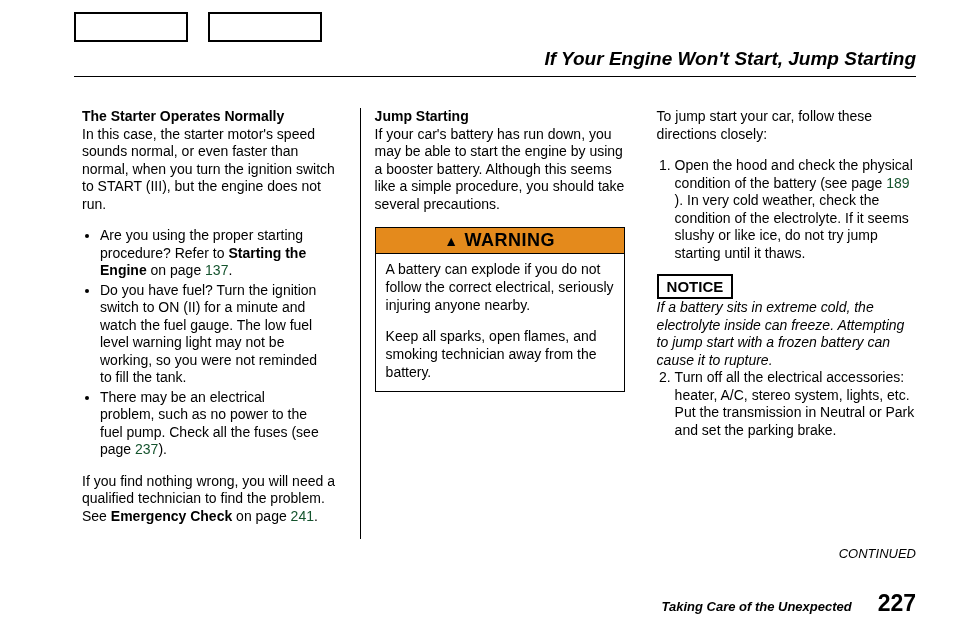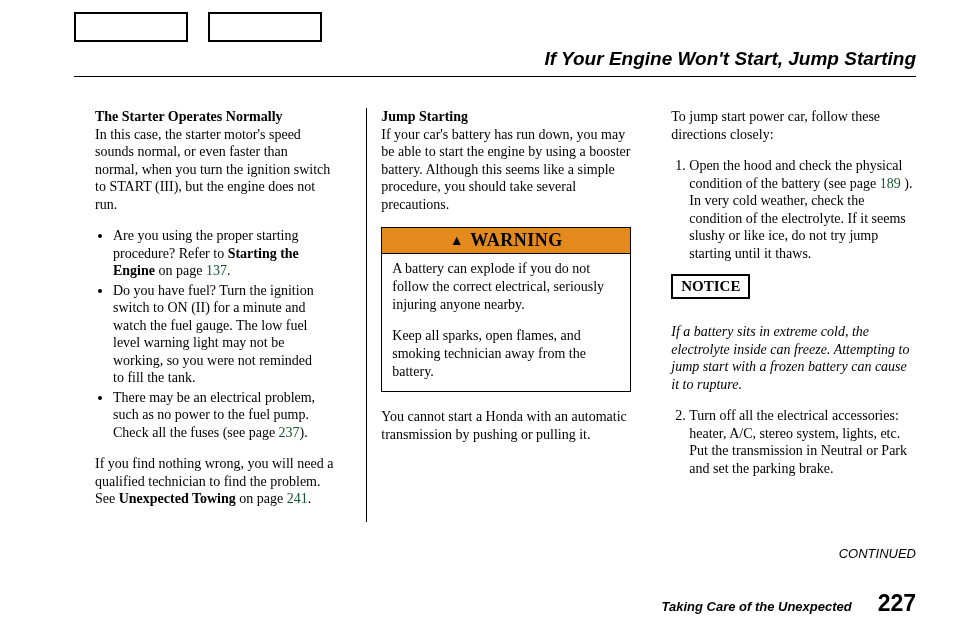--- a/index.html
+++ b/index.html
@@ -37,25 +37,24 @@
   .hr {
     position: absolute;
     top: 76px;
     left: 74px;
     right: 38px;
     border-top: 1px solid #000;
   }
   .columns {
     position: absolute;
     top: 108px;
-    left: 95px;
+    left: 82px;
     right: 38px;
     display: flex;
-    gap: 12px;
-    font-family: Liberation Serif, serif;
+    gap: 4px;
   }
   .col {
     width: 268px;
     padding-right: 20px;
     box-sizing: border-box;
   }
   .col1 { width: 282px; }
   .col2 { width: 282px; border-left: 1px solid #000; padding-left: 14px; padding-right: 14px; }
   .col3 { width: 282px; padding-left: 14px; padding-right: 0; }
   .heading { font-weight: bold; }
@@ -84,27 +83,26 @@
   }
   .warning-body {
     padding: 6px 10px 10px 10px;
     line-height: 1.3;
   }
   .notice-box {
     border: 2px solid #000;
     display: inline-block;
     padding: 2px 8px;
     font-weight: bold;
-    margin-bottom: 24px;
+    margin-bottom: 0;
     font-size: 15px;
   }
   .notice-text {
     font-style: italic;
     line-height: 1.25;
-    margin-bottom: 14px;
   }
   ol { margin: 0; padding-left: 18px; }
   ol li { margin-bottom: 12px; }
   .continued {
     position: absolute;
     right: 38px;
     top: 546px;
     font-style: italic;
     font-size: 13px;
   }
@@ -143,44 +141,43 @@
     <ul>
       <li>
         <span>Are you using the proper starting procedure? Refer to </span><span class="heading">Starting the Engine</span><span> on page </span><span class="link">137</span><span>.</span>
       </li>
       <li>Do you have fuel? Turn the ignition switch to ON (II) for a minute and watch the fuel gauge. The low fuel level warning light may not be working, so you were not reminded to fill the tank.</li>
       <li>
         <span>There may be an electrical problem, such as no power to the fuel pump. Check all the fuses (see page </span><span class="link">237</span><span>).</span>
       </li>
     </ul>
     <p class="para">
-      <span>If you find nothing wrong, you will need a qualified technician to find the problem. See </span><span class="heading">Unexpected Towing</span><span> on page </span><span class="link">241</span><span>.</span>
+      <span>If you find nothing wrong, you will need a qualified technician to find the problem. See </span><span class="heading">Emergency Check</span><span> on page </span><span class="link">241</span><span>.</span>
     </p>
   </div>
 
   <div class="col col2">
     <p class="para">
       <span class="heading">Jump Starting</span><br>
       <span>If your car's battery has run down, you may be able to start the engine by using a booster battery. Although this seems like a simple procedure, you should take several precautions.</span>
     </p>
     <div class="warning-box">
       <div class="warning-head">
         <span class="tri">▲</span>
         <span>WARNING</span>
       </div>
       <div class="warning-body">
         <div style="margin-bottom:12px;">A battery can explode if you do not follow the correct electrical, seriously injuring anyone nearby.</div>
         <div>Keep all sparks, open flames, and smoking technician away from the battery.</div>
       </div>
     </div>
-    <p class="para">You cannot start a Honda with an automatic transmission by pushing or pulling it.</p>
   </div>
 
   <div class="col col3">
-    <p class="para">To jump start power car, follow these directions closely:</p>
+    <p class="para">To jump start your car, follow these directions closely:</p>
     <ol>
       <li>
         <span>Open the hood and check the physical condition of the battery (see page </span><span class="link">189</span><span> ). In very cold weather, check the condition of the electrolyte. If it seems slushy or like ice, do not try jump starting until it thaws.</span>
       </li>
     </ol>
     <div class="notice-box">NOTICE</div>
     <div class="notice-text">If a battery sits in extreme cold, the electrolyte inside can freeze. Attempting to jump start with a frozen battery can cause it to rupture.</div>
     <ol start="2">
       <li>
         <span>Turn off all the electrical accessories: heater, A/C, stereo system, lights, etc.</span><br>

